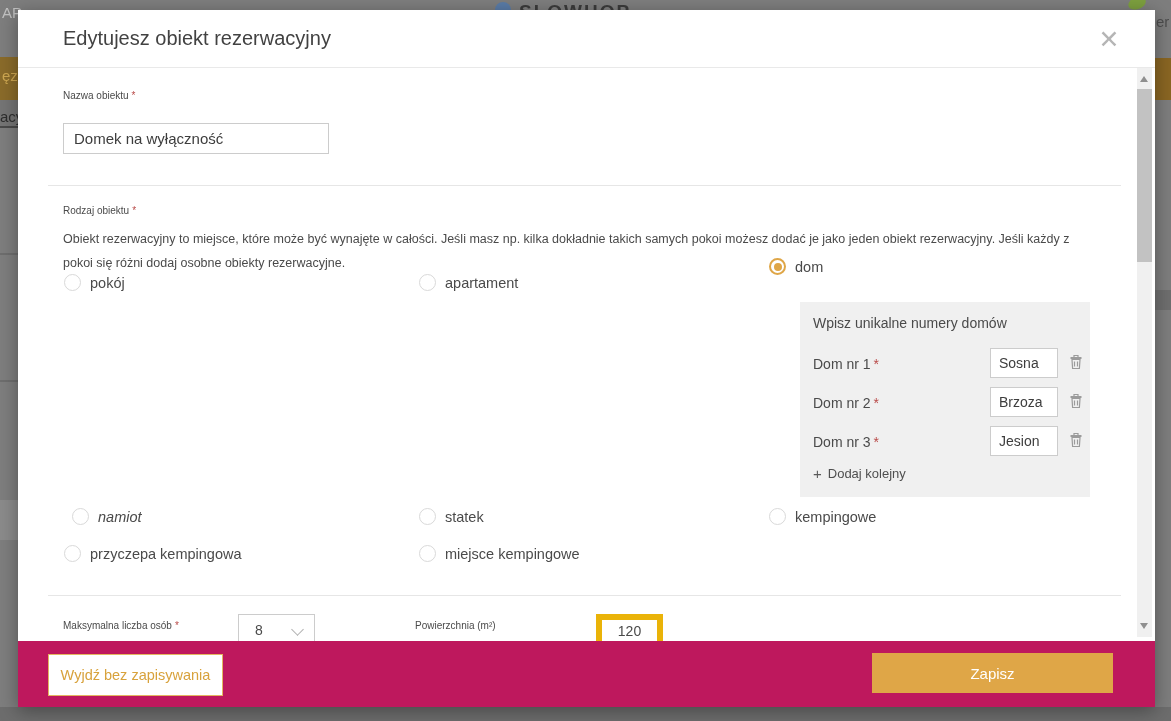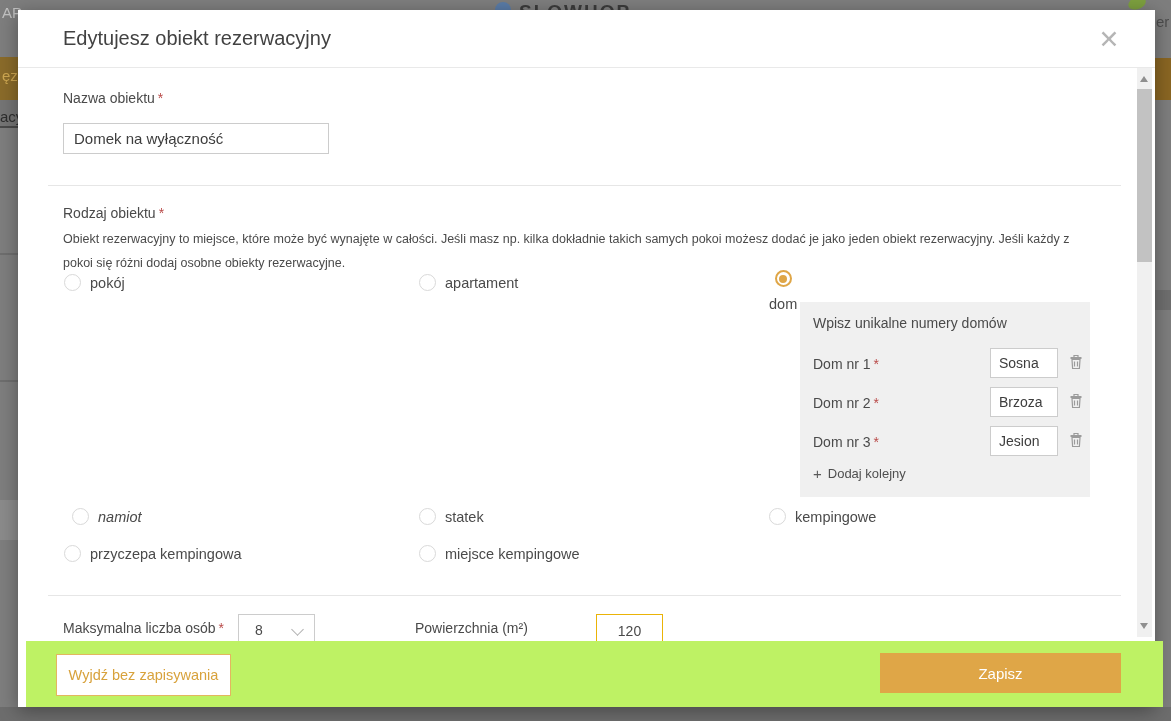--- a/index.html
+++ b/index.html
@@ -31,42 +31,42 @@
   .modal {
     position:absolute; z-index:10;
     left:18px; top:10px; width:1137px; height:697px;
     background:#ffffff; box-shadow:0 4px 18px rgba(0,0,0,.35);
   }
   .modal-header { position:absolute; left:0; top:0; width:100%; height:58px; border-bottom:1px solid #e9e9e9; }
   .modal-title { position:absolute; left:45px; top:17px; font-size:20px; color:#424242; }
   .close-btn { position:absolute; right:28px; top:11px; width:36px; height:36px; background:none; border:none;
     font-size:25px; font-weight:300; color:#b5b5b5; cursor:pointer; line-height:36px; text-align:center; }
 
-  .field-label { position:absolute; font-size:14px; color:#4a4a4a; }
+  .field-label { position:absolute; font-size:10px; color:#4a4a4a; }
   .req { color:#b94a48; margin-left:3px; }
 
   .name-input { position:absolute; left:45px; top:113px; width:266px; height:31px;
     border:1px solid #cccccc; font-family:inherit; font-size:15px; color:#3d3d3d; padding:0 10px; }
 
   .divider { position:absolute; left:30px; width:1073px; height:1px; background:#e6e6e6; }
   .divider-1 { top:175px; }
   .divider-2 { top:585px; }
 
   .type-label { left:45px; top:195px; }
   .type-desc { position:absolute; left:45px; top:217px; width:1015px;
     font-size:12.5px; line-height:24px; color:#4a4a4a; }
 
   .radio-opt { position:absolute; display:flex; align-items:center; gap:9px; cursor:pointer; }
   .radio-circle { width:17px; height:17px; border-radius:50%; border:1px solid #d9d9d9; background:#fff; flex:0 0 auto; }
   .radio-circle.checked { border:2px solid #dfa647; position:relative; }
   .radio-circle.checked::after { content:""; position:absolute; left:2.5px; top:2.5px; width:8px; height:8px; border-radius:50%; background:#dfa647; }
   .radio-text { font-size:14.5px; color:#4a4a4a; }
   .opt-0 { left:46px;  top:264px; }
   .opt-1 { left:401px; top:264px; }
-  .opt-2 { left:751px; top:260px;flex-direction:column; }
+  .opt-2 { left:751px; top:248px; }
   .opt-3 { left:54px;  top:498px;font-style:italic; }
   .opt-4 { left:401px; top:498px; }
   .opt-5 { left:751px; top:498px; }
   .opt-6 { left:46px;  top:535px; }
   .opt-7 { left:401px; top:535px; }
 
   
   .panel { position:absolute; left:782px; top:292px; width:290px; height:195px; background:#f0f0f0; }
   .panel-title { position:absolute; left:13px; top:13px; font-size:14px; color:#4a4a4a; }
   .house-label { position:absolute; left:13px; font-size:14px; color:#4a4a4a; }
@@ -82,31 +82,31 @@
 
   
   .maxp-label { left:45px; top:610px; }
   .fake-select { position:absolute; left:220px; top:604px; width:77px; height:33px;
     border:1px solid #cccccc; background:#fff; cursor:pointer; }
   .fake-select .val { position:absolute; left:16px; top:7px; font-size:14px; color:#4a4a4a; }
   .chev { position:absolute; right:12px; top:10px; width:9px; height:9px;
     border-left:1.5px solid #b0b0b0; border-bottom:1.5px solid #b0b0b0; transform:rotate(-45deg); }
   .area-label { left:397px; top:610px; }
   .area-input { position:absolute; left:578px; top:604px; width:67px; height:33px;
-    border:1px solid #eab308; font-family:inherit; font-size:14px; color:#4a4a4a; text-align:center; }
+    border:6px solid #eab308; font-family:inherit; font-size:14px; color:#4a4a4a; text-align:center; }
 
   
   .sb-track { position:absolute; left:1119px; top:58px; width:15px; height:569px; background:#f0f0f0; }
   .sb-up, .sb-down { position:absolute; left:3px; width:0; height:0; }
   .sb-up { top:8px; border-left:4.5px solid transparent; border-right:4.5px solid transparent; border-bottom:6px solid #8f8f8f; }
   .sb-down { bottom:8px; border-left:4.5px solid transparent; border-right:4.5px solid transparent; border-top:6px solid #8f8f8f; }
   .sb-thumb { position:absolute; left:0; top:21px; width:15px; height:173px; background:#c2c2c2; }
 
   
-  .modal-footer { position:absolute; left:8px; top:631px; width:100%; height:66px; background:#bef264; }
+  .modal-footer { position:absolute; left:0; top:631px; width:100%; height:66px; background:#be185d; }
   .btn-cancel { position:absolute; left:30px; top:13px; width:175px; height:42px;
     background:#fff; border:1px solid #e3b65f; color:#d8a23c; font-family:inherit; font-size:14.5px; cursor:pointer; }
   .btn-save { position:absolute; left:854px; top:12px; width:241px; height:40px;
     background:#dfa647; border:none; color:#ffffff; font-family:inherit; font-size:15px; cursor:pointer; }
 </style>
 </head>
 <body>
 
 <div class="bg-frag bg-bottom-strip"></div>
 <div class="bg-frag bg-topleft-text">AP</div>

